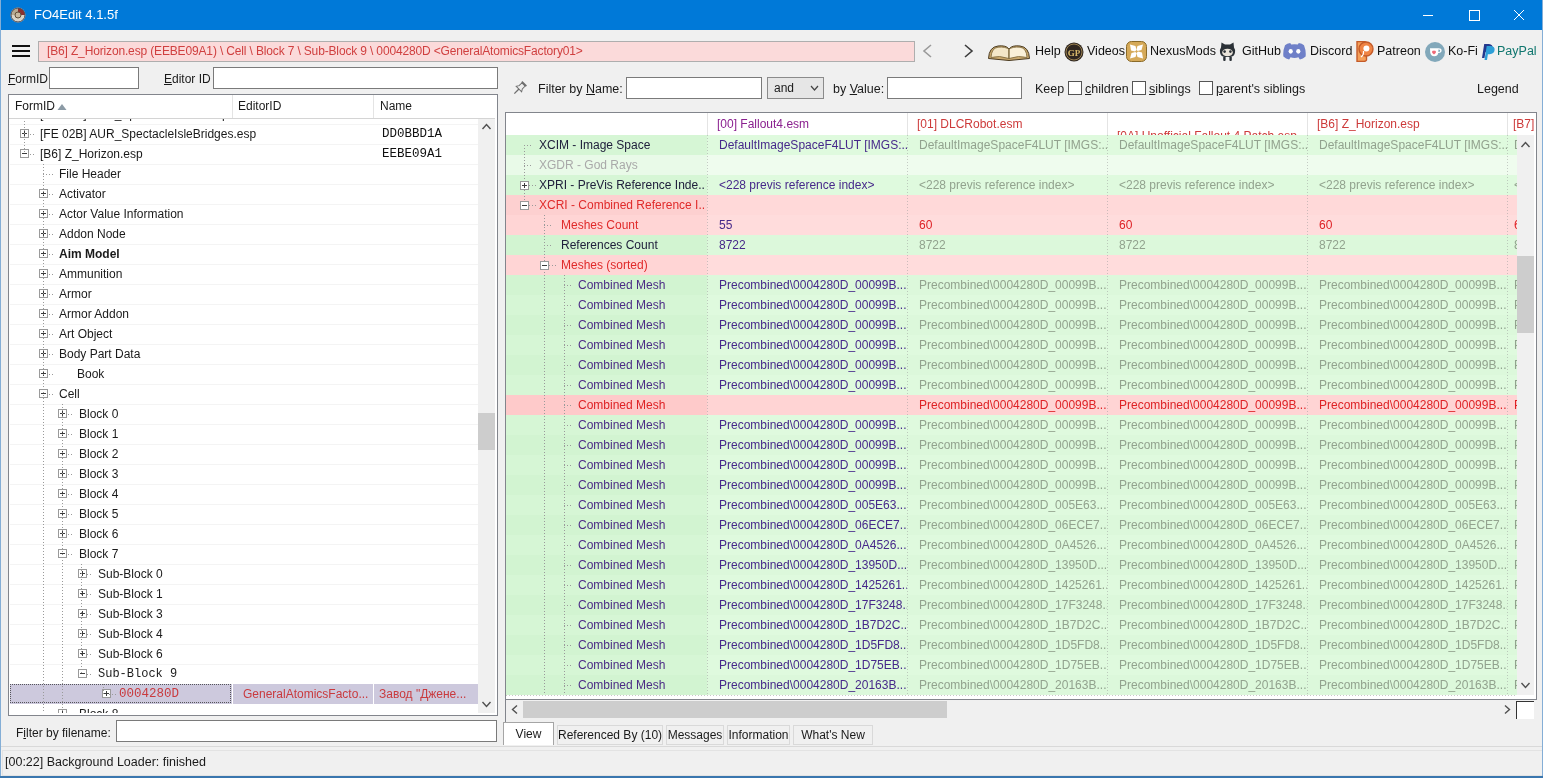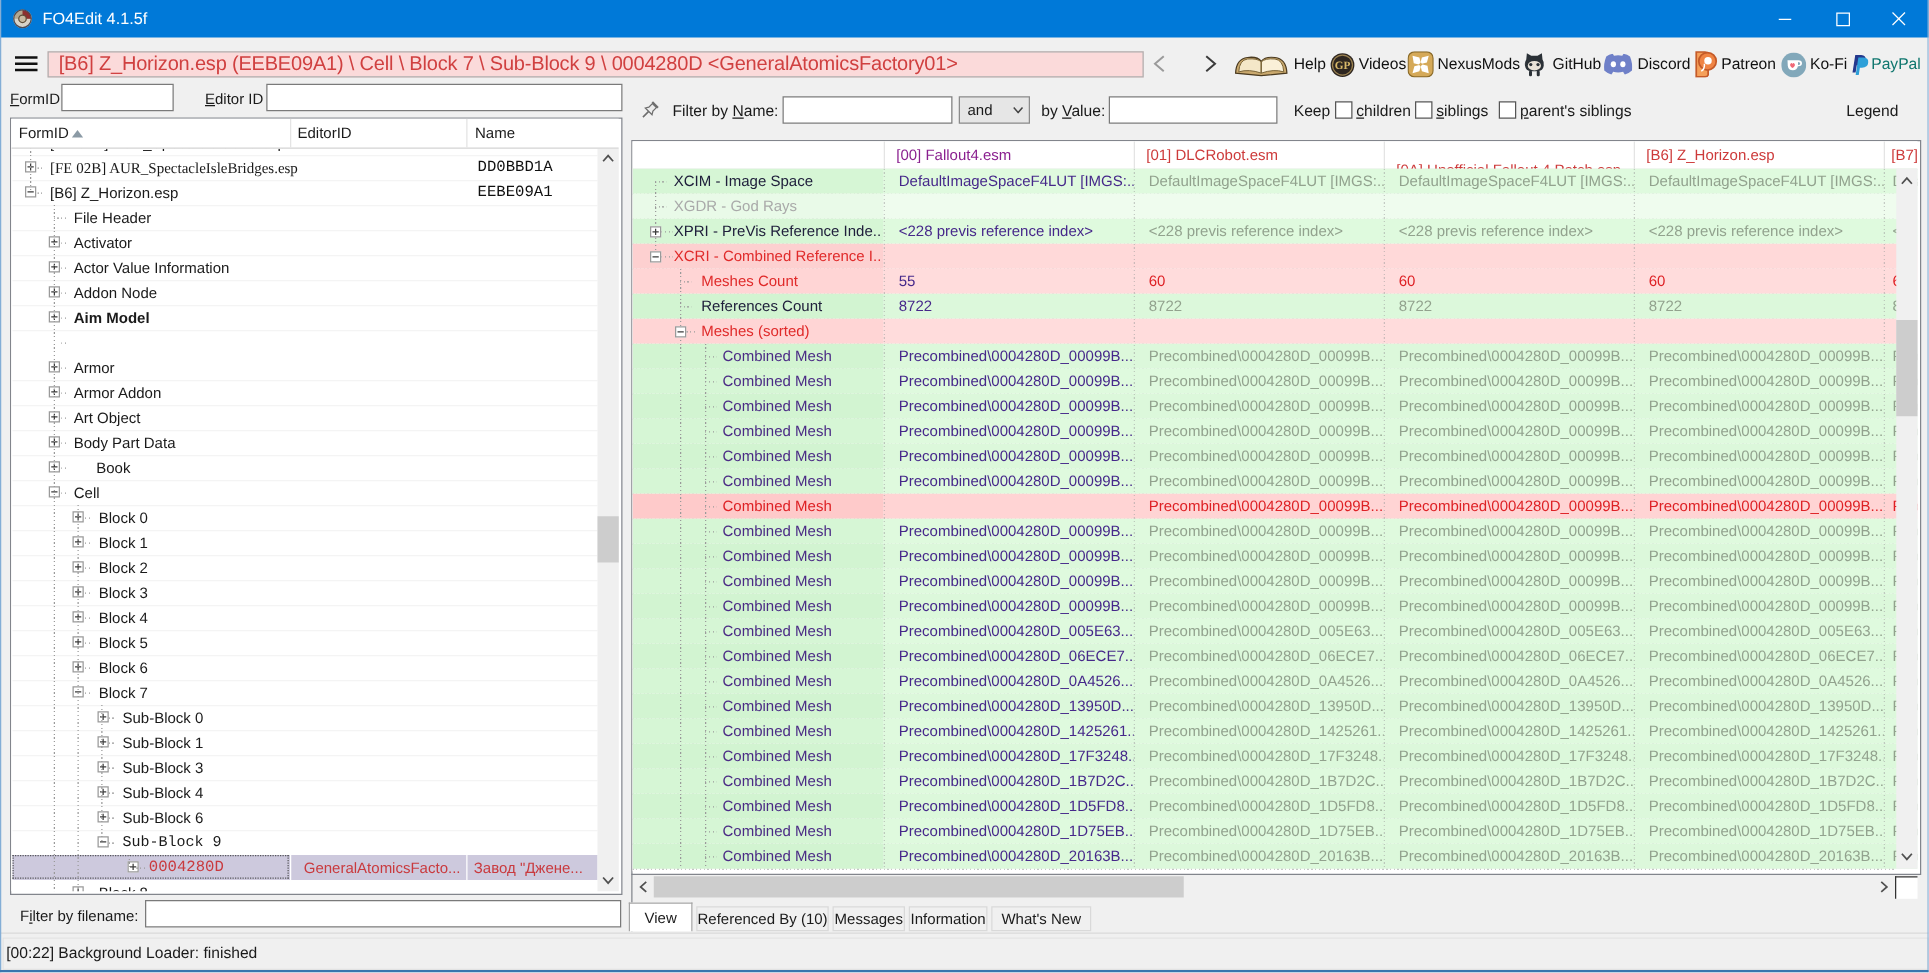--- a/index.html
+++ b/index.html
@@ -45,21 +45,21 @@
 <div class="abs" style="left:34px;top:7px;height:16px;line-height:16px;color:#fff;font-size:13px;">FO4Edit 4.1.5f</div>
 <svg class="abs" style="left:1404px;top:0" width="139" height="30" viewBox="0 0 139 30">
     <line x1="19" y1="15.5" x2="29" y2="15.5" stroke="#fff" stroke-width="1"></line>
     <rect x="65.5" y="10.5" width="10" height="10" fill="none" stroke="#fff" stroke-width="1"></rect>
     <line x1="110" y1="10" x2="120" y2="20" stroke="#fff" stroke-width="1"></line>
     <line x1="120" y1="10" x2="110" y2="20" stroke="#fff" stroke-width="1"></line>
   </svg>
 <div class="abs" style="left:12px;top:45px;width:18px;height:2px;background:#111;"></div>
 <div class="abs" style="left:12px;top:50px;width:18px;height:2px;background:#111;"></div>
 <div class="abs" style="left:12px;top:55px;width:18px;height:2px;background:#111;"></div>
-<div class="abs" style="left:38px;top:41px;width:867px;height:19px;background:#fbdada;border:1px solid #aeaeae;line-height:19px;padding-left:8px;color:#d04040;font-size:16px;letter-spacing:-0.15px;white-space:nowrap;overflow:hidden;">[B6] Z_Horizon.esp (EEBE09A1) \ Cell \ Block 7 \ Sub-Block 9 \ 0004280D &lt;GeneralAtomicsFactory01&gt;</div>
+<div class="abs" style="left:38px;top:41px;width:867px;height:19px;background:#fbdada;border:1px solid #aeaeae;line-height:19px;padding-left:8px;color:#d04040;font-size:12px;letter-spacing:-0.15px;white-space:nowrap;overflow:hidden;">[B6] Z_Horizon.esp (EEBE09A1) \ Cell \ Block 7 \ Sub-Block 9 \ 0004280D &lt;GeneralAtomicsFactory01&gt;</div>
 <svg class="abs" style="left:918px;top:42px" width="60" height="18" viewBox="0 0 60 18">
     <path d="M13 3 L6 9 L13 15" fill="none" stroke="#9a9a9a" stroke-width="1.6"></path>
     <path d="M47 3 L54 9 L47 15" fill="none" stroke="#3c3c3c" stroke-width="1.6"></path>
   </svg>
 <svg class="abs" style="left:986px;top:41px" width="46" height="22" viewBox="0 0 46 22">
 <path d="M2.5 17.5 Q3 6 12 5 Q20 4 23 8 Q26 4 34 5 Q43 6 43.5 17.5 L23 19.5 Z" fill="#caa96e" stroke="#4a3a20" stroke-width="1"></path>
 <path d="M23 8.5 Q20 5.5 12 6.2 Q5.5 7 5 16.5 Q13 14 23 17.5 Z" fill="#f4e7c8" stroke="#7a6438" stroke-width="0.8"></path>
 <path d="M23 8.5 Q26 5.5 34 6.2 Q40.5 7 41 16.5 Q33 14 23 17.5 Z" fill="#faf0d8" stroke="#7a6438" stroke-width="0.8"></path>
 <path d="M23 8.5 L23 17.5" stroke="#7a6438" stroke-width="0.8"></path>
 </svg>
@@ -128,21 +128,21 @@
 <div class="abs" style="left:371px;top:0;height:23px;line-height:23px;">Name</div>
 <div class="hdrln" style="left:223px;"></div>
       <div class="hdrln" style="left:364px;"></div>
 </div>
 <div class="trow" style="top:9px;">
 <div class="exp plus" style="left:10px;top:5px;"></div>
 <span style="position:absolute;left:30px;">[FE 02A] AUR_SpectacleIsland.esp</span>
 </div>
 <div class="trow" style="top:29px;">
 <div class="exp plus" style="left:10px;top:5px;"></div>
-<span style="position:absolute;left:30px;font-family:Liberation Serif, serif;">[FE 02B] AUR_SpectacleIsleBridges.esp</span>
+<span style="position:absolute;left:30px;">[FE 02B] AUR_SpectacleIsleBridges.esp</span>
 <span class="mono" style="position:absolute;left:372px;font-size:12.5px;color:#101010;">DD0BBD1A</span>
 </div>
 <div class="trow" style="top:49px;">
 <div class="exp " style="left:10px;top:5px;"></div>
 <span style="position:absolute;left:30px;">[B6] Z_Horizon.esp</span>
 <span class="mono" style="position:absolute;left:372px;font-size:12.5px;color:#101010;">EEBE09A1</span>
 </div>
 <div class="trow" style="top:69px;">
 <span style="position:absolute;left:49px;">File Header</span>
 </div>
@@ -154,20 +154,24 @@
 <div class="exp plus" style="left:29px;top:5px;"></div>
 <span style="position:absolute;left:49px;">Actor Value Information</span>
 </div>
 <div class="trow" style="top:129px;">
 <div class="exp plus" style="left:29px;top:5px;"></div>
 <span style="position:absolute;left:49px;">Addon Node</span>
 </div>
 <div class="trow" style="top:149px;">
 <div class="exp plus" style="left:29px;top:5px;"></div>
 <span style="position:absolute;left:49px;font-weight:bold;">Aim Model</span>
+</div>
+<div class="trow" style="top:169px;">
+<div class="exp plus" style="left:29px;top:5px;"></div>
+<span style="position:absolute;left:49px;">Ammunition</span>
 </div>
 <div class="trow" style="top:209px;">
 <div class="exp plus" style="left:29px;top:5px;"></div>
 <span style="position:absolute;left:49px;">Armor Addon</span>
 </div>
 <div class="trow" style="top:189px;">
 <div class="exp plus" style="left:29px;top:5px;"></div>
 <span style="position:absolute;left:49px;">Armor</span>
 </div>
 <div class="trow" style="top:229px;">

